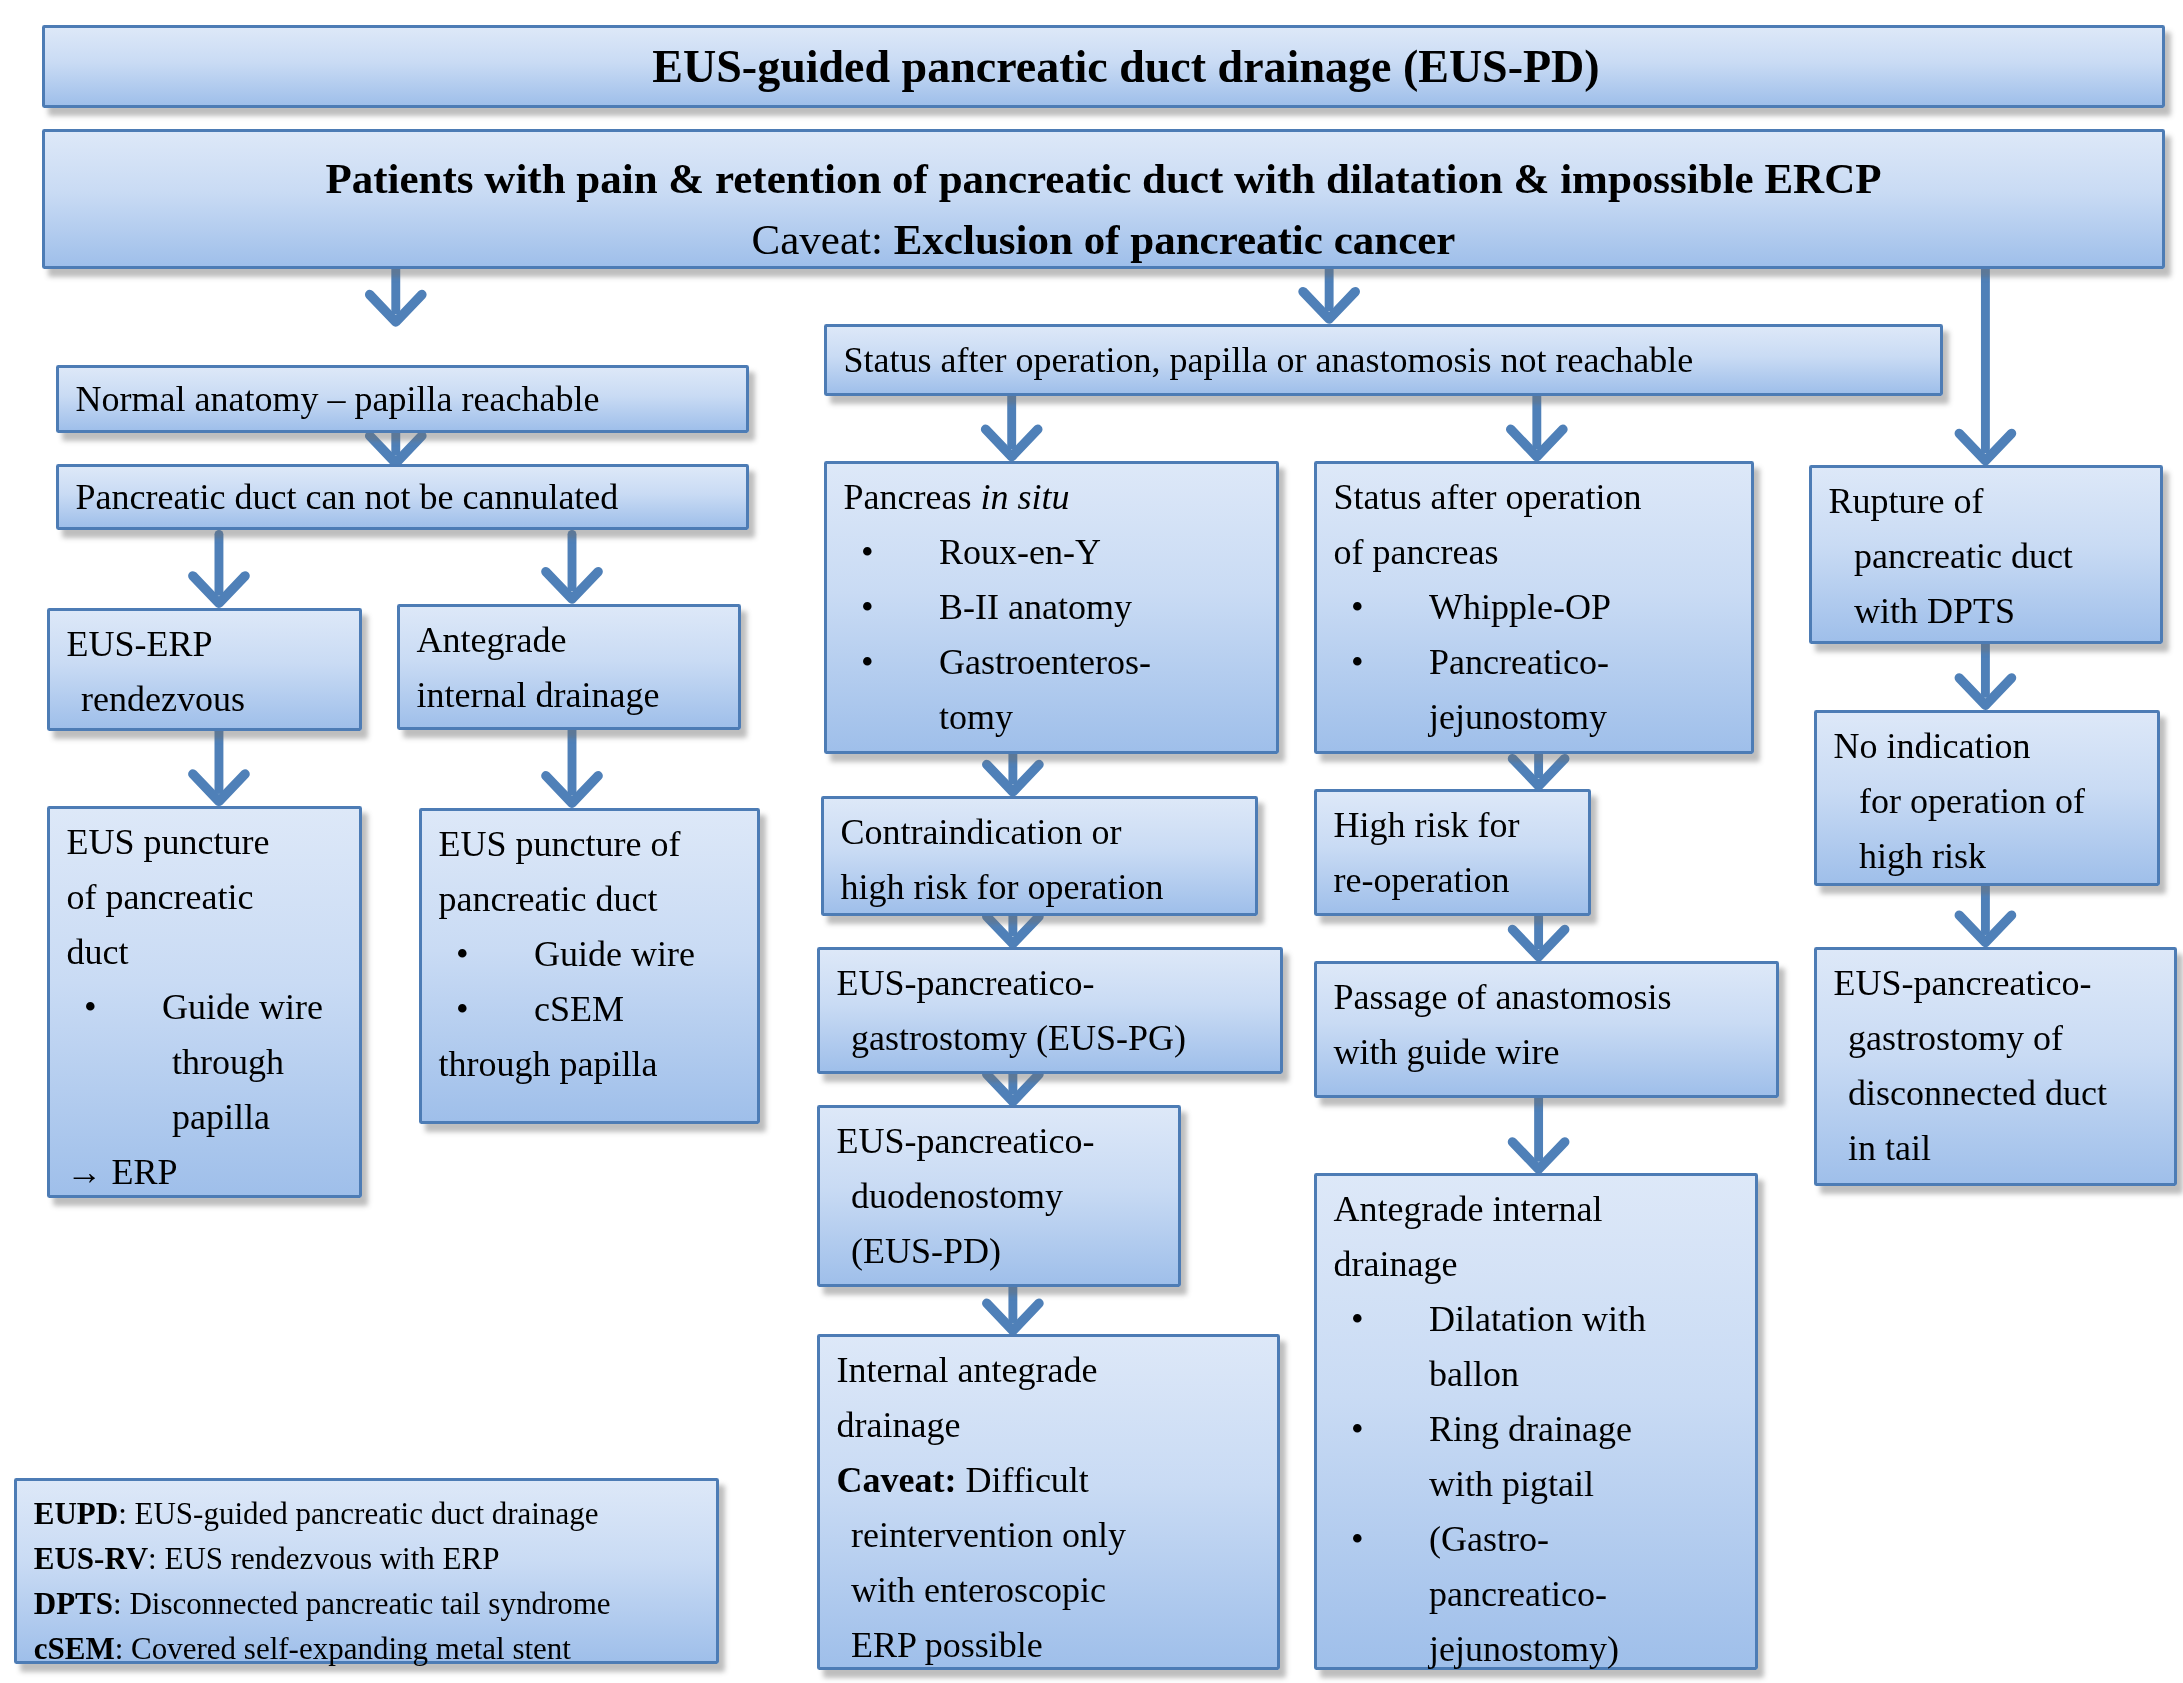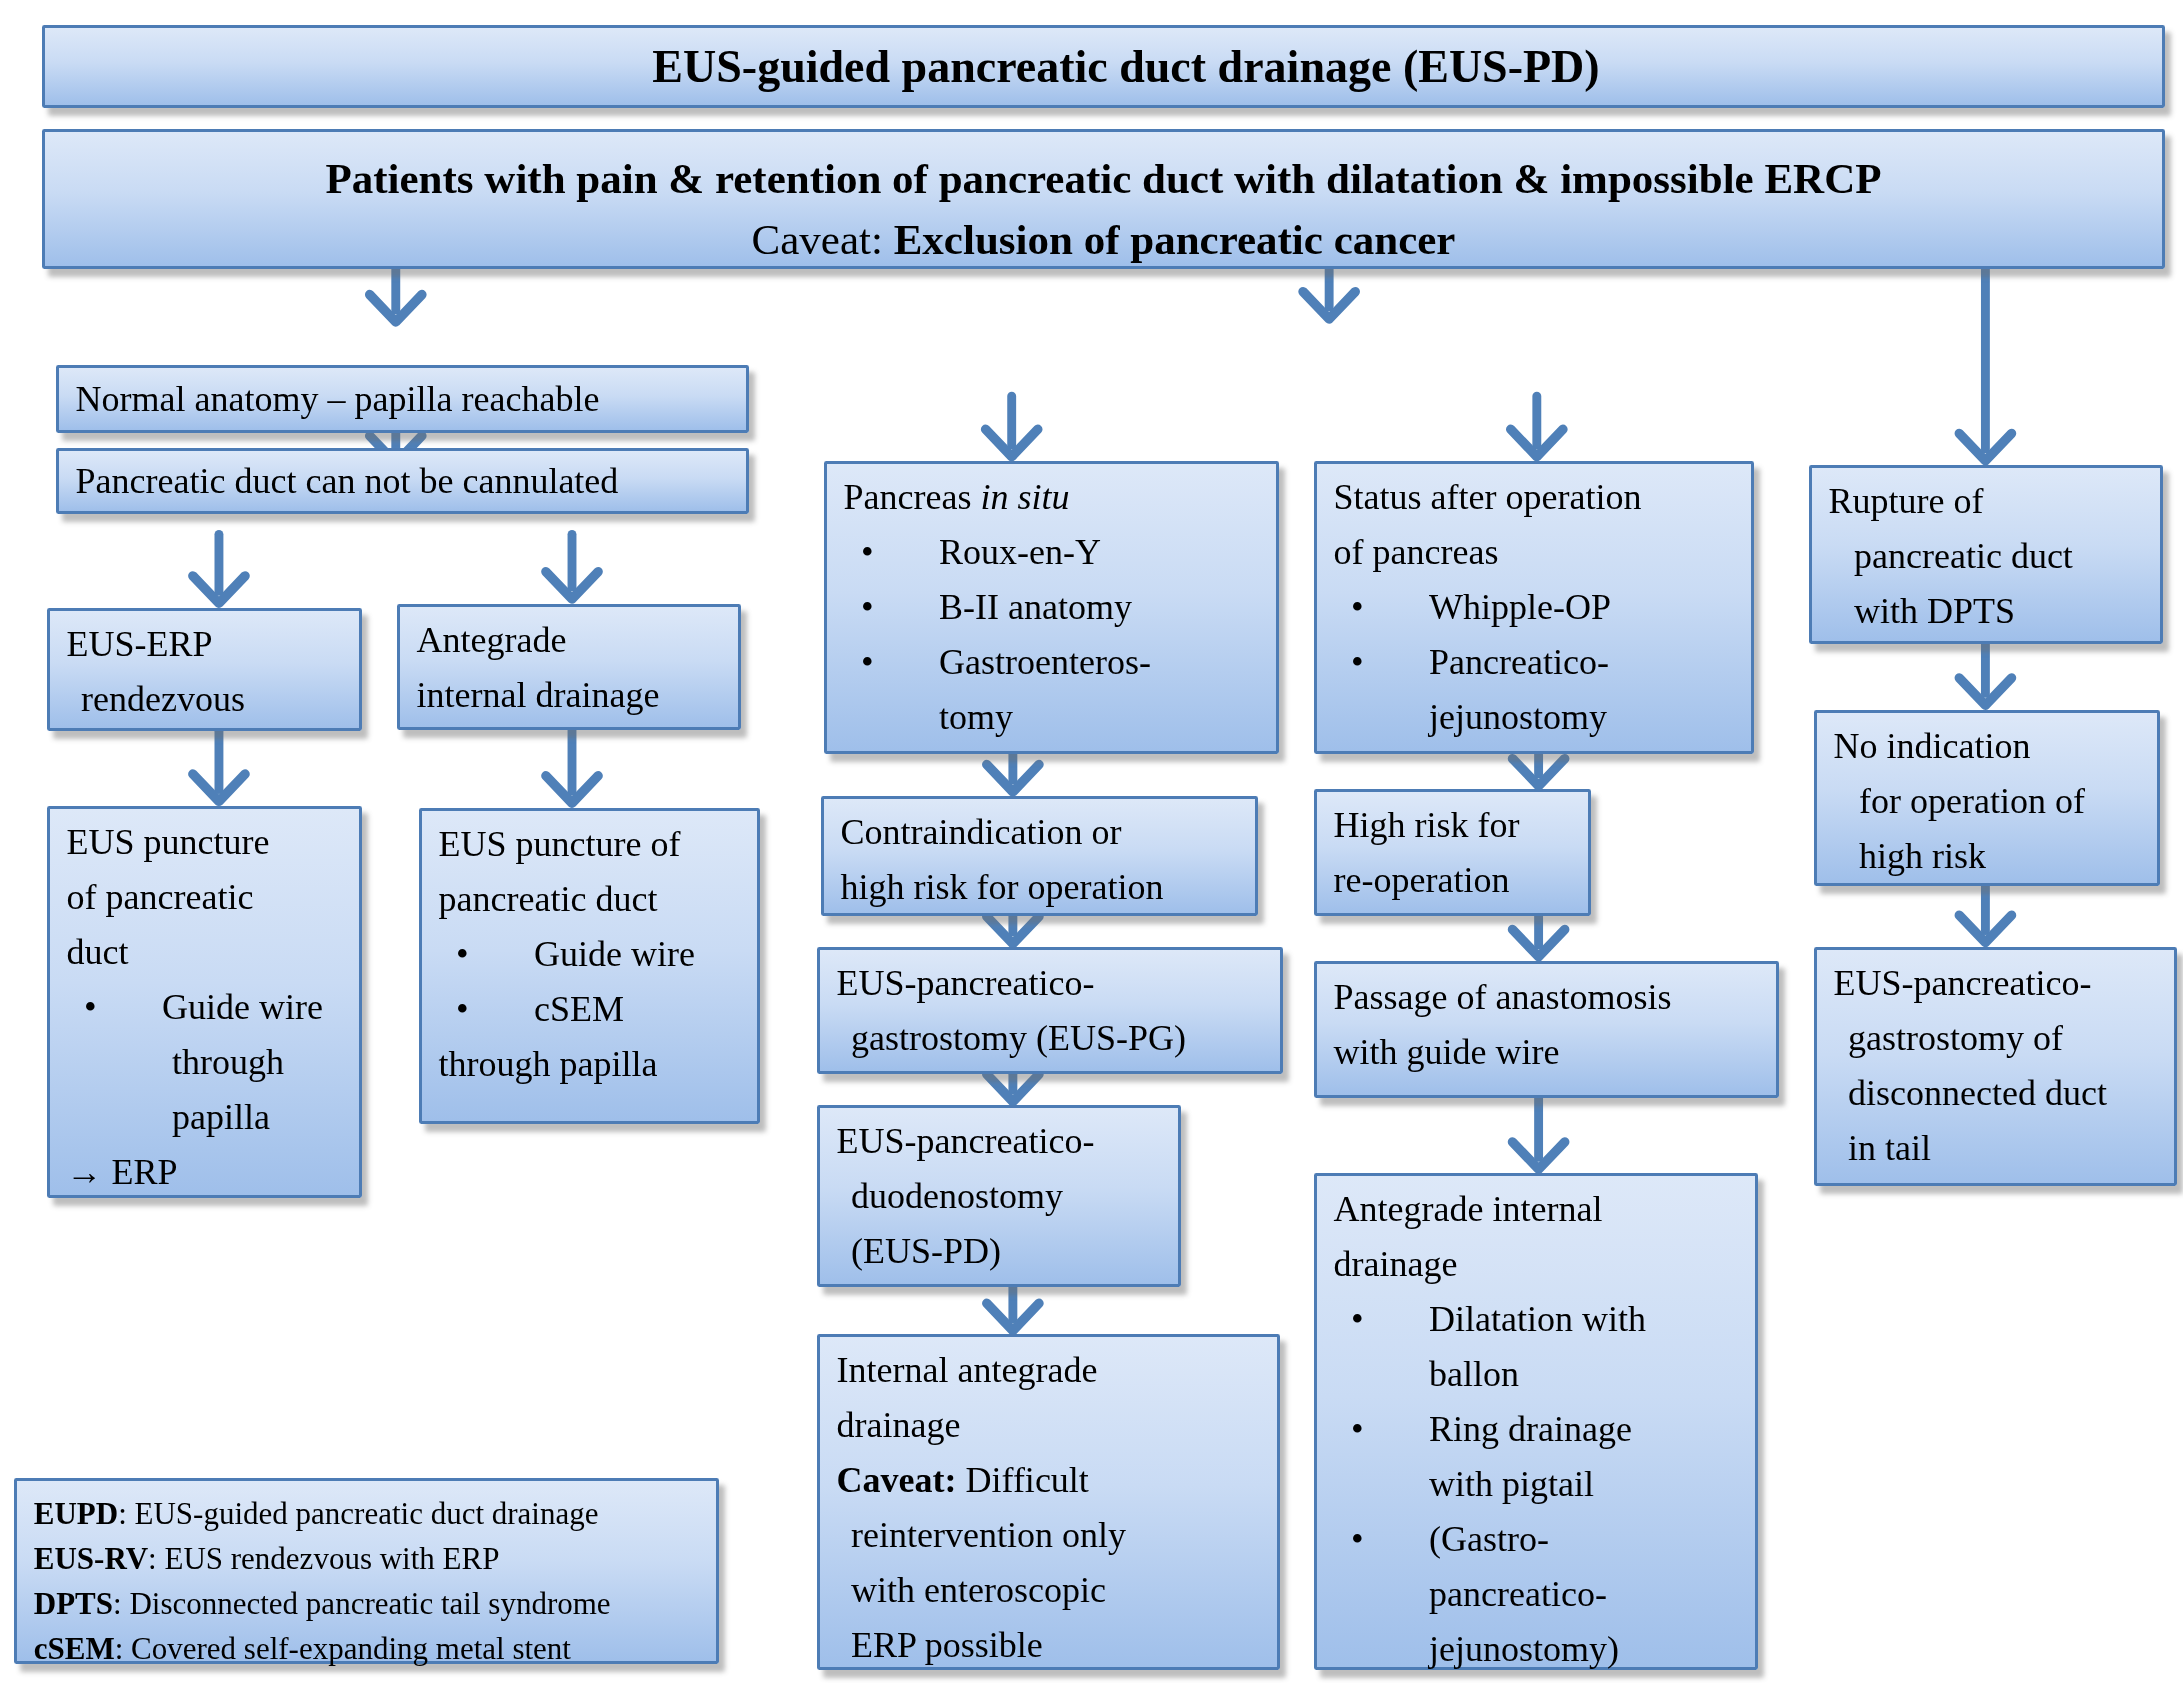--- a/index.html
+++ b/index.html
@@ -130,22 +130,25 @@
 
   <div class="box criteria-box" style="left:42px;top:129px;width:2123px;height:140px;">
     <div class="b">Patients with pain &amp; retention of pancreatic duct with dilatation &amp; impossible ERCP</div>
     <div><span>Caveat: </span><span class="b">Exclusion of pancreatic cancer</span></div>
   </div>
 
   <div class="box vcenter" style="left:56px;top:324px;width:693px;height:68px;margin-top:41px;">
     <div class="row">Normal anatomy – papilla reachable</div>
   </div>
 
-
-  <div class="box vcenter" style="left:56px;top:448px;width:693px;height:66px;">
+  <div class="box vcenter" style="left:824px;top:324px;width:1119px;height:72px;">
+    <div class="row">Status after operation, papilla or anastomosis not reachable</div>
+  </div>
+
+  <div class="box vcenter" style="left:56px;top:464px;width:693px;height:66px;">
     <div class="row">Pancreatic duct can not be cannulated</div>
   </div>
 
   <div class="box" style="left:47px;top:608px;width:315px;height:123px;">
     <div class="row">EUS-ERP</div>
     <div class="row ind2">rendezvous</div>
   </div>
 
   <div class="box" style="left:397px;top:604px;width:344px;height:126px;">
     <div class="row">Antegrade</div>

